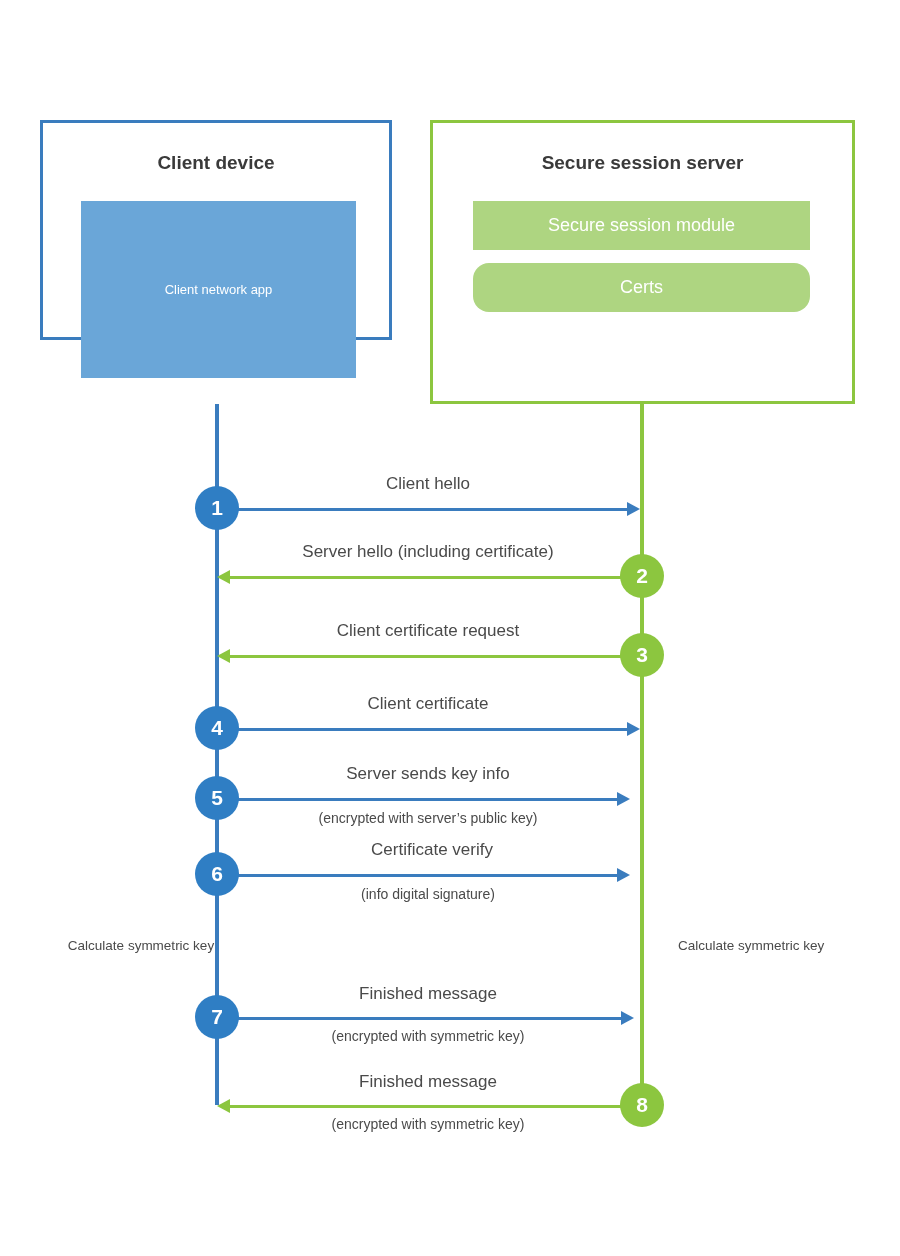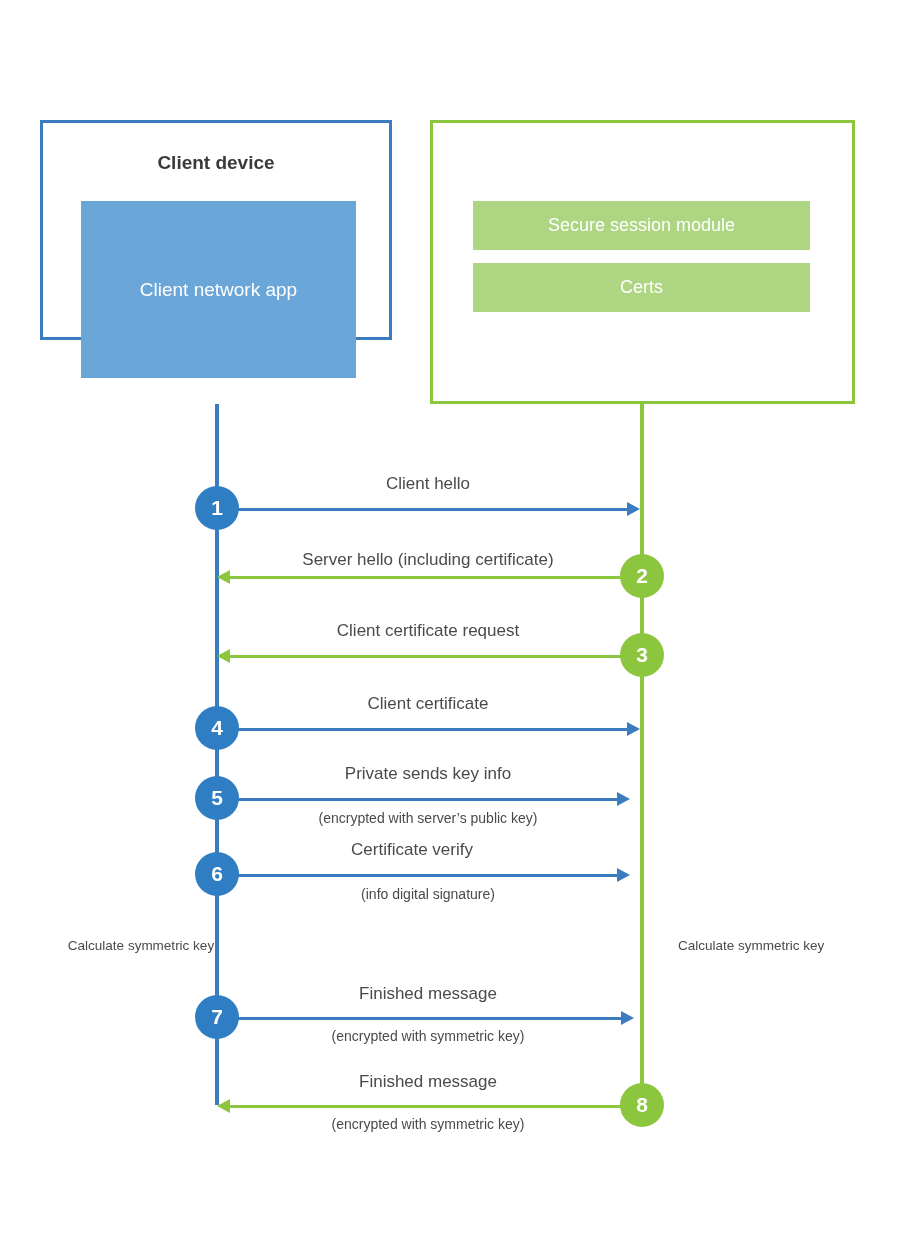--- a/index.html
+++ b/index.html
@@ -68,21 +68,21 @@
 
   
   #client-app-block {
     position: absolute;
     left: 38px;
     top: 78px;
     width: 275px;
     height: 177px;
     background: #6aa6d8;
     color: #ffffff;
-    font-size: 19px;
+    font-size: 13px;
     display: flex;
     align-items: center;
     justify-content: center;
     text-align: center;
     line-height: 1.35;
     box-sizing: border-box;
     padding: 0 14px;
   }
 
   
@@ -93,21 +93,21 @@
     height: 49px;
     background: #aed581;
     color: #ffffff;
     font-size: 18px;
     display: flex;
     align-items: center;
     justify-content: center;
     box-sizing: border-box;
   }
   #server-bar-0 { top: 78px; }
-  #server-bar-1 { top: 140px; }
+  #server-bar-1 { top: 140px; border-radius: 16px; }
   #server-bar-2 { top: 202px; }
 
   
   .lifeline {
     position: absolute;
     width: 4px;
   }
   #client-lifeline {
     left: 215px;
     top: 404px;
@@ -209,65 +209,66 @@
 
 <div id="diagram-root">
 
 
   <div class="actor-box" id="client-box">
     <div class="actor-title" id="client-title">Client device</div>
     <div id="client-app-block">Client network app</div>
   </div>
 
   <div class="actor-box" id="server-box">
+    <div class="actor-title" id="server-title">Secure session server</div>
     <div class="server-bar" id="server-bar-0">Secure session module</div>
     <div class="server-bar" id="server-bar-1">Certs</div>
   </div>
 
   <div class="lifeline" id="client-lifeline"></div>
   <div class="lifeline" id="server-lifeline"></div>
 
   <div class="step-row" style="top:508px;">
     <div class="step-label" style="left:428px; top:-34px;">Client hello</div>
     <div class="arrow-line blue-stroke" style="left:217px; width:410px;"></div>
     <div class="arrow-head right blue-head" style="left:627px;"></div>
     <div class="step-circle circle-blue" style="left:195px;">1</div>
   </div>
 
   <div class="step-row" style="top:576px;">
-    <div class="step-label" style="left:428px; top:-34px;margin-top:8px;">Server hello (including certificate)</div>
+    <div class="step-label" style="left:428px; top:-34px;">Server hello (including certificate)</div>
     <div class="arrow-line green-stroke" style="left:230px; width:412px;"></div>
     <div class="arrow-head left green-head" style="left:217px;"></div>
     <div class="step-circle circle-green" style="left:620px;">2</div>
   </div>
 
   <div class="step-row" style="top:655px;">
     <div class="step-label" style="left:428px; top:-34px;">Client certificate request</div>
     <div class="arrow-line green-stroke" style="left:230px; width:412px;"></div>
     <div class="arrow-head left green-head" style="left:217px;"></div>
     <div class="step-circle circle-green" style="left:620px;">3</div>
   </div>
 
   <div class="step-row" style="top:728px;">
     <div class="step-label" style="left:428px; top:-34px;">Client certificate</div>
     <div class="arrow-line blue-stroke" style="left:217px; width:410px;"></div>
     <div class="arrow-head right blue-head" style="left:627px;"></div>
     <div class="step-circle circle-blue" style="left:195px;">4</div>
   </div>
 
   <div class="step-row" style="top:798px;">
-    <div class="step-label" style="left:428px; top:-34px;">Private sends key info</div>
+    <div class="step-label" style="left:428px; top:-34px;">Server sends key info</div>
     <div class="arrow-line blue-stroke" style="left:217px; width:400px;"></div>
     <div class="arrow-head right blue-head" style="left:617px;"></div>
     <div class="step-circle circle-blue" style="left:195px;">5</div>
     <div class="step-sublabel" style="left:428px; top:12px;">(encrypted with server’s public key)</div>
   </div>
 
   <div class="step-row" style="top:874px;">
-    <div class="step-label" style="left:412px; top:-34px;">Certificate verify</div>
+    <div class="step-label" style="left:432px; top:-34px;">Certificate verify</div>
     <div class="arrow-line blue-stroke" style="left:217px; width:400px;"></div>
     <div class="arrow-head right blue-head" style="left:617px;"></div>
     <div class="step-circle circle-blue" style="left:195px;">6</div>
     <div class="step-sublabel" style="left:428px; top:12px;">(info digital signature)</div>
   </div>
 
   <div class="step-row" style="top:1017px;">
     <div class="step-label" style="left:428px; top:-33px;">Finished message</div>
     <div class="arrow-line blue-stroke" style="left:217px; width:404px;"></div>
     <div class="arrow-head right blue-head" style="left:621px;"></div>

